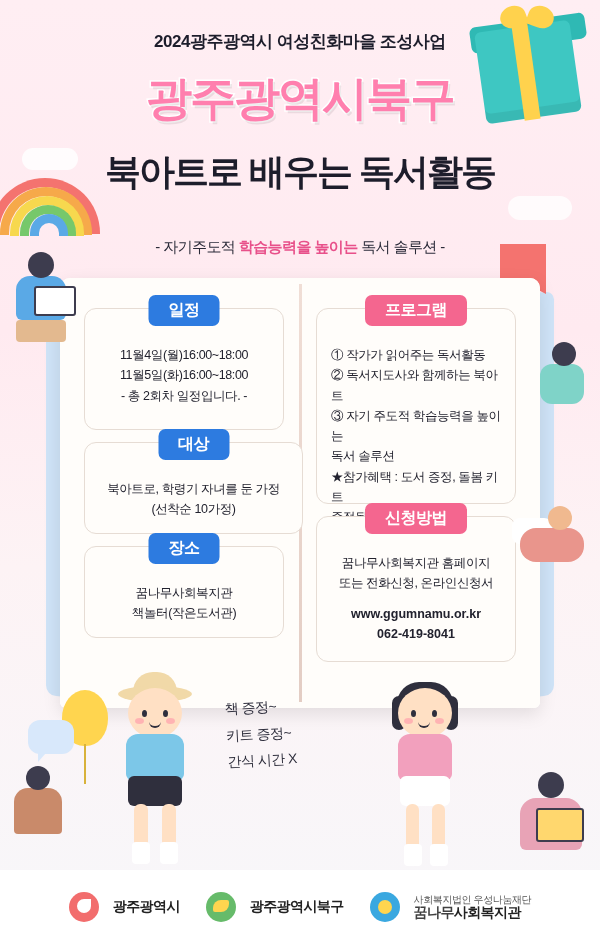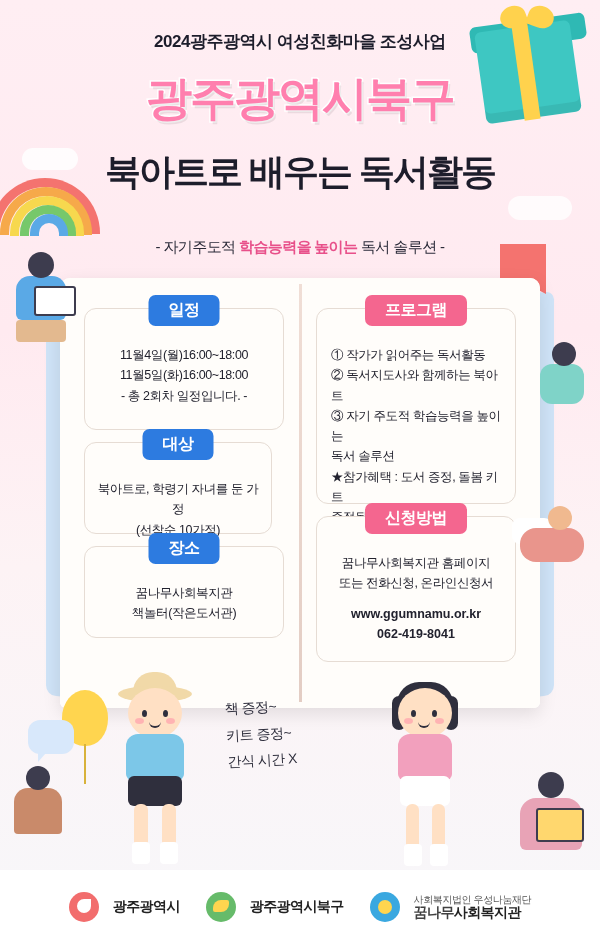--- a/index.html
+++ b/index.html
@@ -149,21 +149,21 @@
     text-align: center;
     font-size: 36px; font-weight: bold;
     letter-spacing: -2px;
     color: #1d1d2b;
   }
   .tagline {
     position: absolute; left: 0; right: 0; top: 238px;
     text-align: center;
     font-size: 15px; color: #2a2a38; letter-spacing: -0.6px;
   }
-  .tagline b { color: #e8508a; font-family: Liberation Serif, serif; }
+  .tagline b { color: #e8508a; }
 
   
   .book {
     position: absolute;
     left: 60px; top: 278px;
     width: 480px; height: 430px;
     background: #ffffff;
     border-radius: 10px 10px 6px 6px;
     box-shadow: 0 6px 18px rgba(0,0,0,0.10);
   }
@@ -220,21 +220,21 @@
     font-size: 12.5px; line-height: 1.62; color: #22222e;
     letter-spacing: -0.4px;
     padding: 0 10px;
     box-sizing: border-box;
   }
   .card-body.left-al { text-align: left; padding: 0 14px; }
   .card-body .www { font-weight: bold; letter-spacing: 0px; }
 
   
   #card-schedule { left: 84px; top: 308px; width: 200px; height: 122px; padding-left: 12px; }
-  #card-target   { left: 84px; top: 442px; width: 188px; height: 92px; }
+  #card-target   { left: 84px; top: 442px; width: 219px; height: 92px; }
   #card-place    { left: 84px; top: 546px; width: 200px; height: 92px; }
   #card-program  { left: 316px; top: 308px; width: 200px; height: 196px; }
   #card-apply    { left: 316px; top: 516px; width: 200px; height: 146px; }
 
   .pill-wrap { position: absolute; left: 0; right: 0; top: -14px; height: 28px; }
 
   
   .kid { position: absolute; }
   .kid .hat {
     position: absolute; width: 74px; height: 16px;

